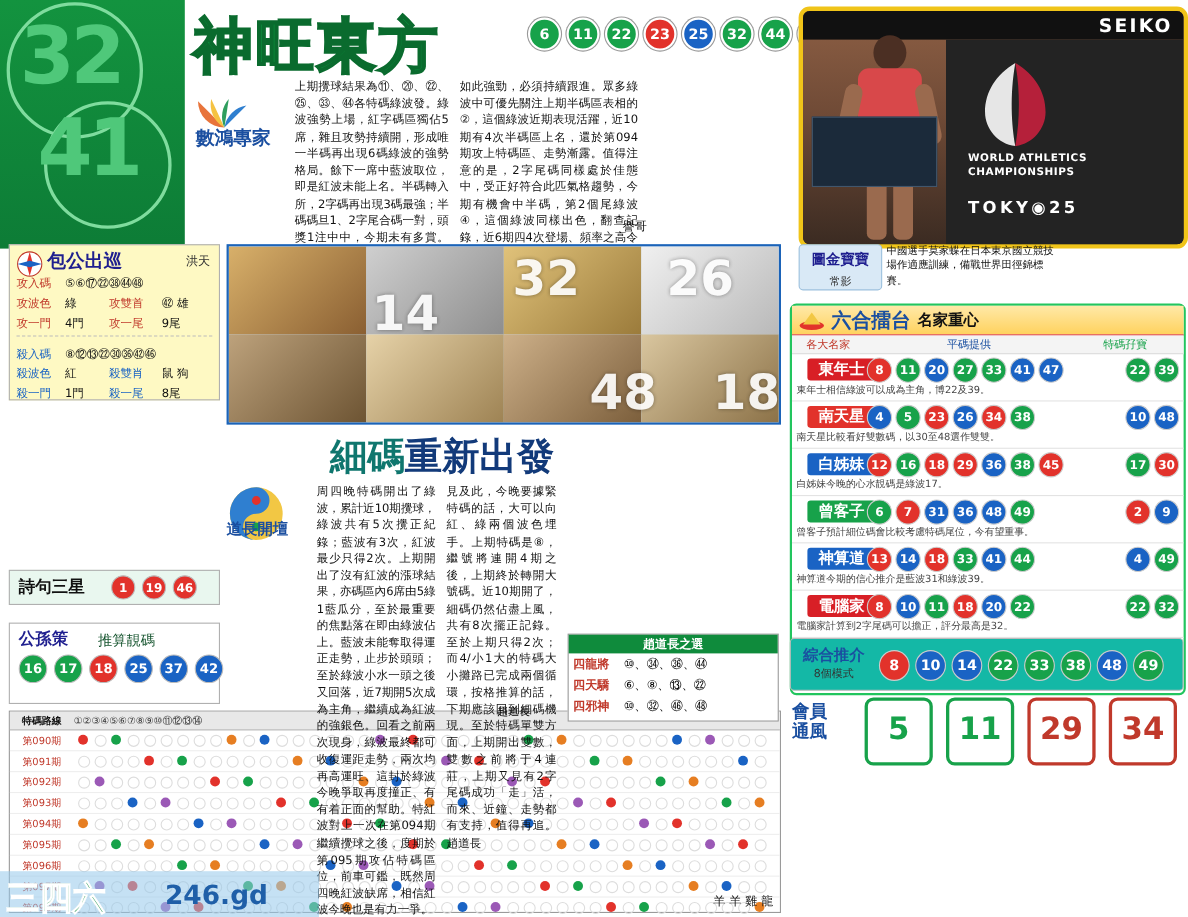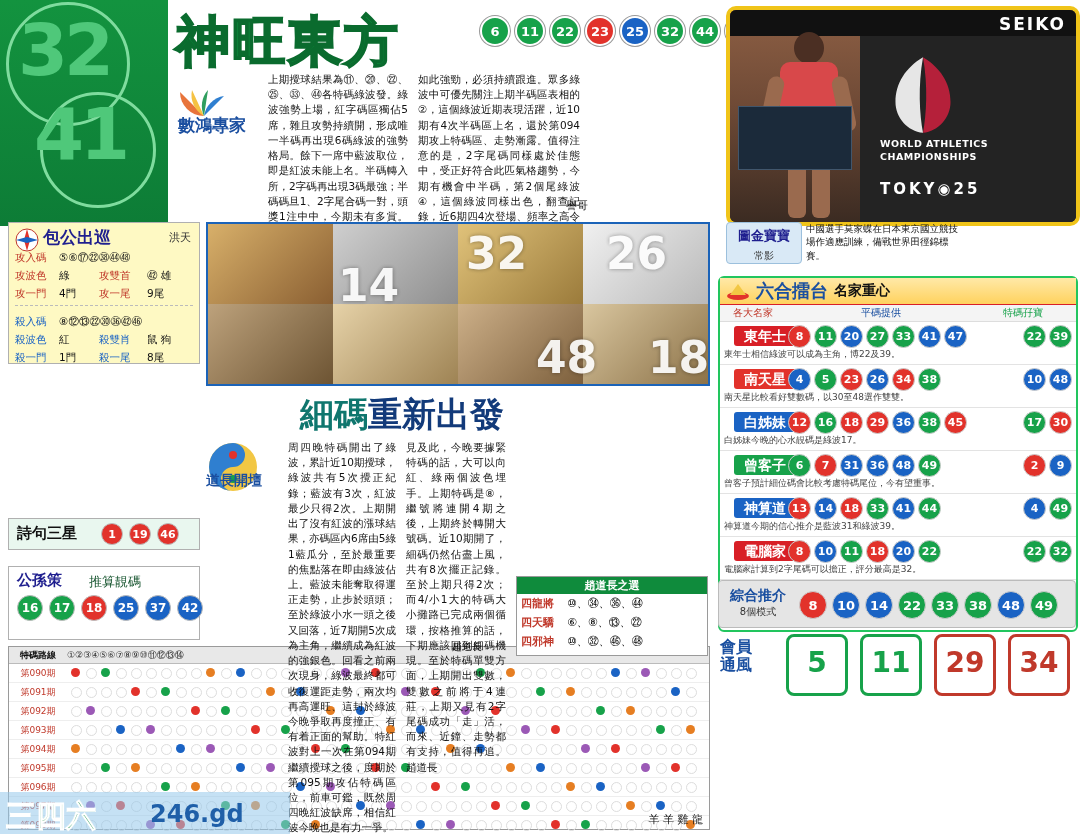--- a/index.html
+++ b/index.html
@@ -76,21 +76,21 @@
   .lhthd{height:26px;background:linear-gradient(180deg,#ffe9a8,#ffd25e);border-bottom:1px solid #d81f26;display:flex;align-items:center;}
   .lhtcols{height:16px;background:#f4f4f4;display:flex;font-size:10px;align-items:center;border-bottom:1px solid #ddd;}
   .lhrow{height:42px;border-bottom:1px solid #e3e3e3;position:relative;}
   .expname{position:absolute;left:2px;top:4px;width:62px;height:20px;border-radius:3px;color:#fff;font-size:14px;font-weight:bold;text-align:center;line-height:20px;margin-left:12px;}
   .lhballs{position:absolute;left:68px;top:3px;display:flex;gap:3px;}
   .lhballs .ball{width:21px;height:21px;font-size:11px;border:1px solid #ccc;}
   .tm{position:absolute;right:4px;top:3px;display:flex;gap:3px;}
   .tm .ball{width:21px;height:21px;font-size:11px;border:1px solid #ccc;}
   .lhnote{position:absolute;left:4px;top:26px;font-size:9px;color:#444;}
   
-  .zh{position:absolute;left:718px;top:580px;width:356px;height:46px;border:1px solid #bbb;border-radius:4px;background:#e5e5e5;}
+  .zh{position:absolute;left:718px;top:580px;width:356px;height:46px;border:1px solid #bbb;border-radius:4px;background:#14b8a6;}
   
   .hy{position:absolute;left:718px;top:632px;width:356px;height:62px;}
   .hybox{position:absolute;width:56px;height:56px;border:3px solid #c0392b;border-radius:8px;background:#fff;text-align:center;line-height:52px;font-size:28px;font-weight:bold;}
   
   .wm{position:absolute;left:0;bottom:0;width:290px;height:42px;background:rgba(150,200,235,.55);}
   .wm .t1{position:absolute;left:6px;top:4px;font-size:30px;font-weight:bold;color:#0f8b3c;-webkit-text-stroke:1px #fff;}
   .wm .t2{position:absolute;left:150px;top:8px;font-size:24px;font-weight:bold;color:#1f5fa8;}
 </style>
 </head>
 <body>

